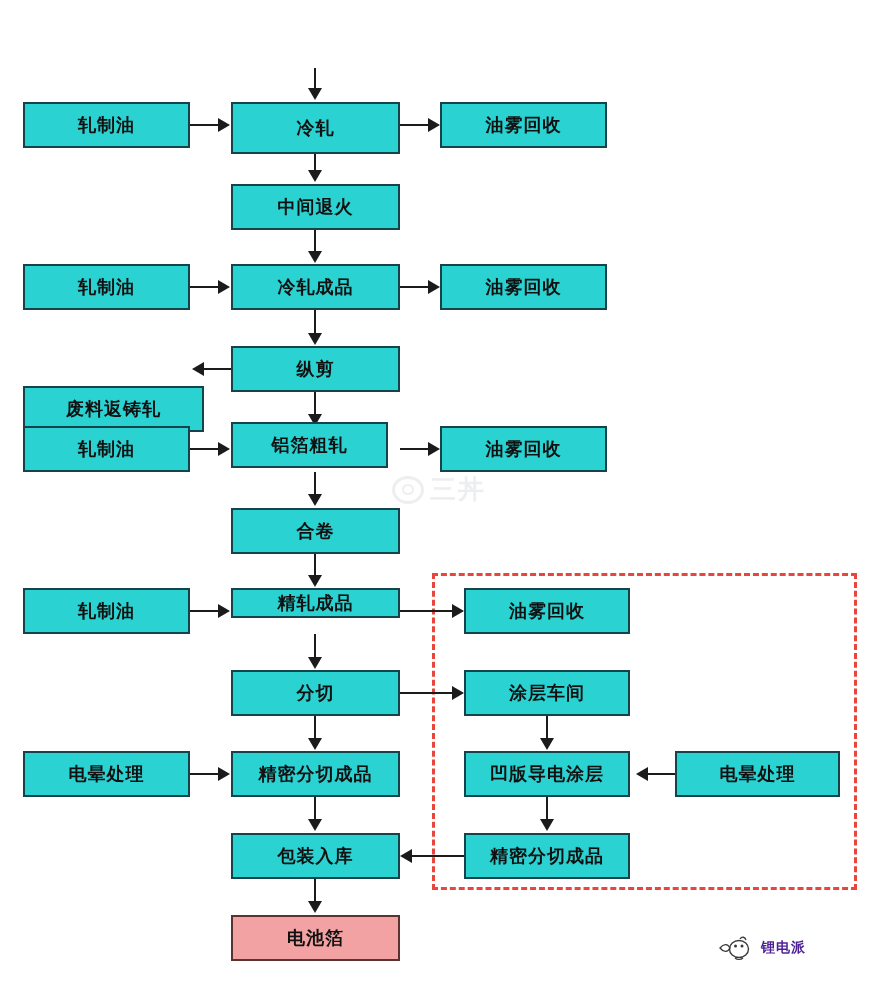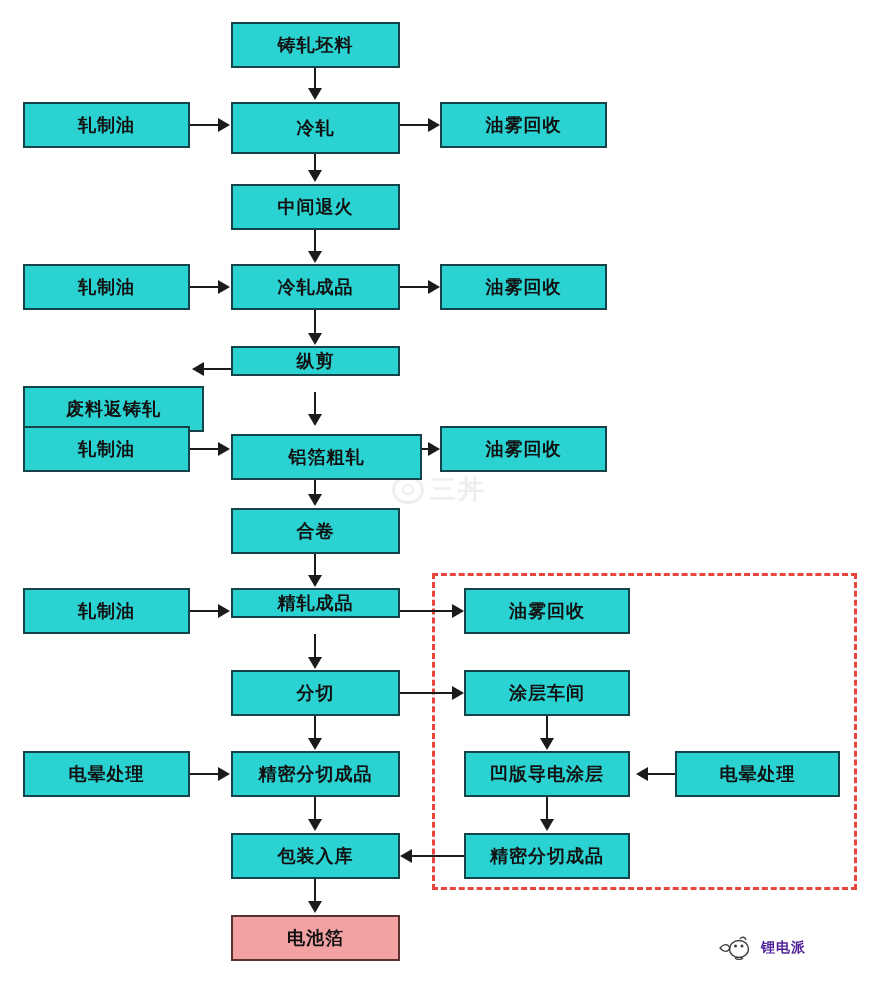--- a/index.html
+++ b/index.html
@@ -197,43 +197,42 @@
 
   <div class="edge v" style="left:546px; top:797px; height:26px;"></div>
   <div class="arrow down" style="left:540px; top:819px;"></div>
 
   <div class="edge h" style="left:412px; top:855px; width:52px;"></div>
   <div class="arrow left" style="left:400px; top:849px;"></div>
 
   <div class="edge v" style="left:314px; top:879px; height:26px;"></div>
   <div class="arrow down" style="left:308px; top:901px;"></div>
 
-  <div class="node" style="left:231px; top:22px; width:169px; height:46px;">铸轧坯料</div>
 
   <div class="node" style="left:23px; top:102px; width:167px; height:46px;">轧制油</div>
 
   <div class="node" style="left:231px; top:102px; width:169px; height:52px;">冷轧</div>
 
   <div class="node" style="left:440px; top:102px; width:167px; height:46px;">油雾回收</div>
 
   <div class="node" style="left:231px; top:184px; width:169px; height:46px;">中间退火</div>
 
   <div class="node" style="left:23px; top:264px; width:167px; height:46px;">轧制油</div>
 
   <div class="node" style="left:231px; top:264px; width:169px; height:46px;">冷轧成品</div>
 
   <div class="node" style="left:440px; top:264px; width:167px; height:46px;">油雾回收</div>
 
   <div class="node" style="left:23px; top:346px; width:181px; height:46px;margin-top:40px;">废料返铸轧</div>
 
-  <div class="node" style="left:231px; top:346px; width:169px; height:30px;">纵剪</div>
+  <div class="node" style="left:231px; top:346px; width:169px; height:46px;">纵剪</div>
 
   <div class="node" style="left:23px; top:426px; width:167px; height:46px;">轧制油</div>
 
-  <div class="node" style="left:231px; top:434px; width:191px; height:46px;">铝箔粗轧</div>
+  <div class="node" style="left:231px; top:422px; width:157px; height:46px;">铝箔粗轧</div>
 
   <div class="node" style="left:440px; top:426px; width:167px; height:46px;">油雾回收</div>
 
   <div class="node" style="left:231px; top:508px; width:169px; height:46px;">合卷</div>
 
   <div class="node" style="left:23px; top:588px; width:167px; height:46px;">轧制油</div>
 
   <div class="node" style="left:231px; top:588px; width:169px; height:30px;">精轧成品</div>
 
   <div class="node" style="left:464px; top:588px; width:166px; height:46px;">油雾回收</div>

